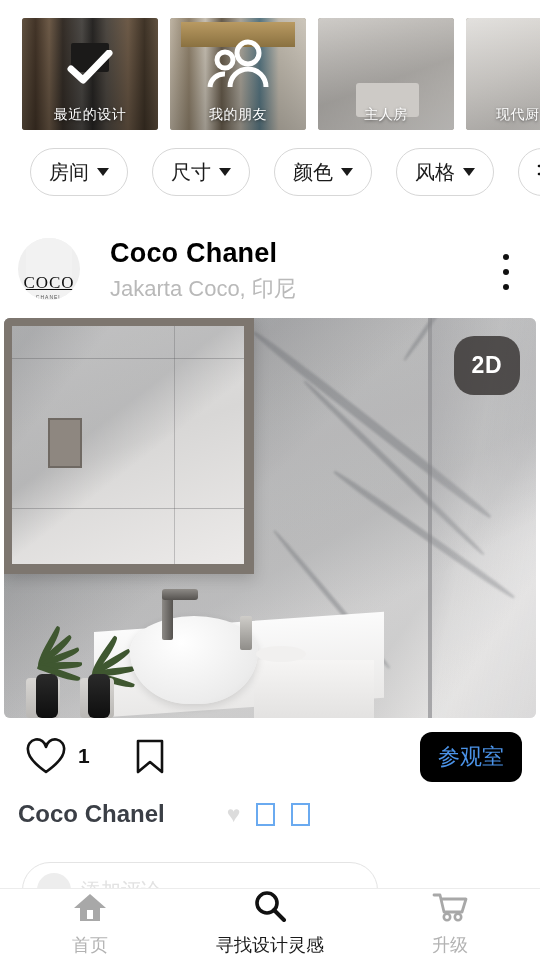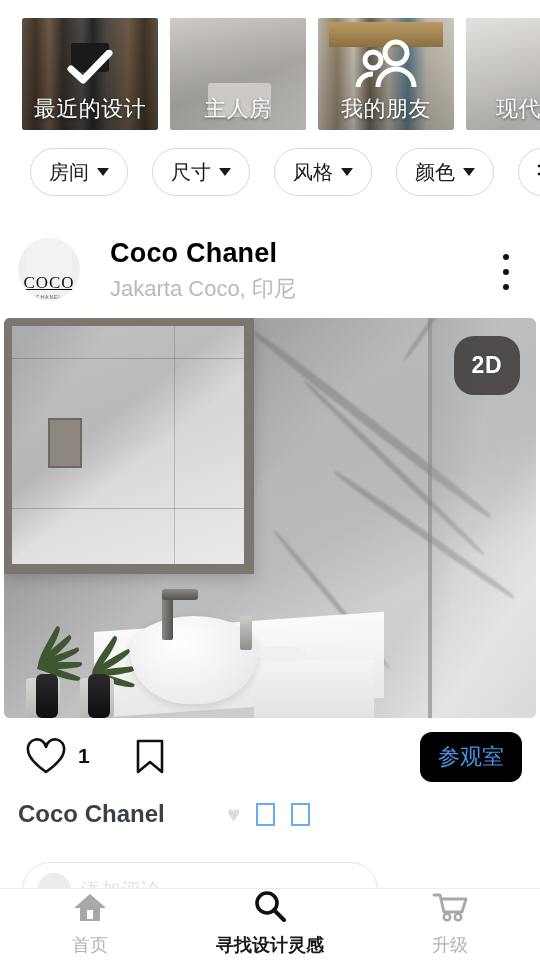--- a/index.html
+++ b/index.html
@@ -19,21 +19,21 @@
     padding-left: 22px;
     overflow: hidden;
   }
   .story {
     position: relative; width: 136px; height: 112px; flex: 0 0 136px;
     border-radius: 3px; overflow: hidden;
     background: #8d8679;
   }
   .story-label {
     position: absolute; left: 0; right: 0; bottom: 6px;
-    text-align: center; color: #fff; font-size: 22px;
+    text-align: center; color: #fff; font-size: 14px;
     text-shadow: 0 1px 3px rgba(0,0,0,.55);
     letter-spacing: .5px;
     white-space: nowrap;
   }
   .story.s4 .story-label { text-align: left; padding-left: 30px; }
 
   
   .art { position: absolute; inset: 0; }
   .art.living {
     background:
@@ -255,79 +255,79 @@
   
   .bottom-nav {
     position:absolute; left:0; bottom:0; width:540px; height: 72px;
     background: #fff; border-top: 1px solid #ececec;
     display:flex; align-items:center;
   }
   .nav-item {
     flex:1; display:flex; flex-direction:column; align-items:center; gap: 11px;
   }
   .nav-label { font-size: 18px; color: #b3b3b3; }
-  .nav-item.active .nav-label { color: #1a1a1a; font-weight: bold; }
+  .nav-item.active .nav-label { color: #1a1a1a; font-weight: normal; }
   .nav-ico { height: 30px; display:flex; align-items:flex-end; }
 </style>
 </head>
 <body>
 
 <div id="app">
 
   <div class="stories">
 
     <div class="story s1">
       <div class="art living"></div>
       <span class="check-badge">
         <svg width="46" height="36" viewBox="0 0 46 36">
             <path d="M4 19 L16 30 L42 3" stroke="#fff" stroke-width="7" fill="none" stroke-linecap="round" stroke-linejoin="round"></path>
           </svg>
       </span>
       <div class="story-label">最近的设计</div>
-    </div>
-
-    <div class="story s3">
-      <div class="art bedroom"></div>
-      <div class="story-label">主人房</div>
     </div>
 
     <div class="story s2">
       <div class="art friends"></div>
       <span class="people-badge">
         <svg width="72" height="52" viewBox="0 0 72 52">
           <circle cx="46" cy="14" r="11" stroke="#fff" stroke-width="5" fill="none"></circle>
           <circle cx="23" cy="21" r="8" stroke="#fff" stroke-width="5" fill="none"></circle>
           <path d="M28 48 a18 18 0 0 1 36 0" stroke="#fff" stroke-width="5" fill="none"></path>
           <path d="M8 48 a14 14 0 0 1 15 -13" stroke="#fff" stroke-width="5" fill="none"></path>
         </svg>
       </span>
       <div class="story-label">我的朋友</div>
     </div>
 
+    <div class="story s3">
+      <div class="art bedroom"></div>
+      <div class="story-label">主人房</div>
+    </div>
+
     <div class="story s4">
       <div class="art kitchen"></div>
       <div class="story-label">现代厨</div>
     </div>
   </div>
 
   <div class="filters">
     <div class="chip">
       <span>房间</span>
       <span class="caret"></span>
     </div>
     <div class="chip">
       <span>尺寸</span>
       <span class="caret"></span>
     </div>
     <div class="chip">
+      <span>颜色</span>
+      <span class="caret"></span>
+    </div>
+    <div class="chip">
       <span>风格</span>
-      <span class="caret"></span>
-    </div>
-    <div class="chip">
-      <span>颜色</span>
       <span class="caret"></span>
     </div>
     <div class="chip chip-icon">
       <span>
         <svg width="30" height="24" viewBox="0 0 30 24">
           <line x1="2" y1="8" x2="28" y2="8" stroke="#111" stroke-width="2.6" stroke-linecap="round"></line>
           <line x1="2" y1="16" x2="28" y2="16" stroke="#111" stroke-width="2.6" stroke-linecap="round"></line>
           <circle cx="10" cy="8" r="3.6" fill="#fff" stroke="#111" stroke-width="2.6"></circle>
           <circle cx="21" cy="16" r="3.6" fill="#fff" stroke="#111" stroke-width="2.6"></circle>
         </svg>

